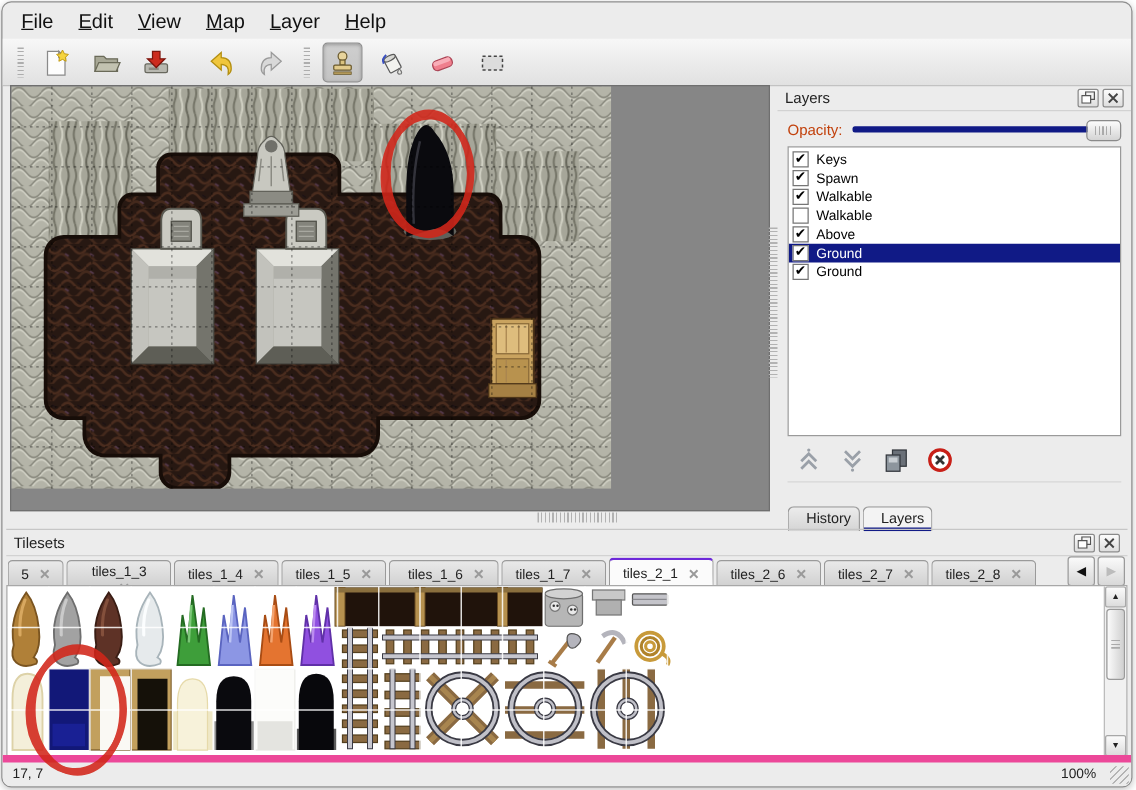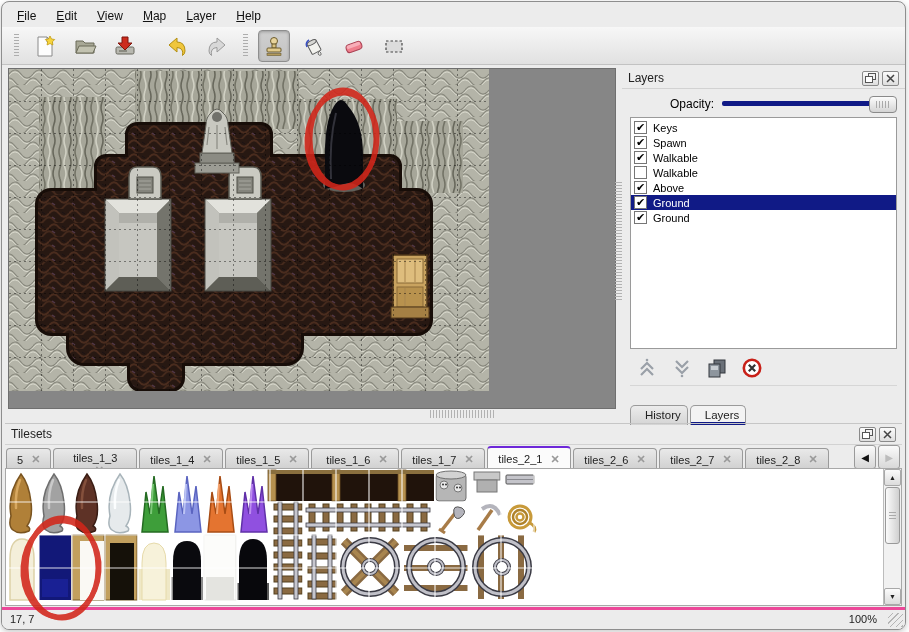--- a/index.html
+++ b/index.html
@@ -1,20 +1,20 @@
 <!DOCTYPE html>
 <html><head>
 <meta charset="utf-8">
 <style>
   html,body{margin:0;padding:0;background:#fff;width:909px;height:632px;overflow:hidden;
     font-family:"Liberation Sans",sans-serif;-webkit-font-smoothing:antialiased;}
   .window{position:absolute;left:1px;top:1px;width:903px;height:627px;border:1px solid #8e8e8e;
     border-radius:8px;background:#ececec;overflow:hidden;box-shadow:0 2px 6px rgba(0,0,0,.22);}
   
-  .menubar{display:flex;gap:2px;padding:5px 4px 2px 6px;font-size:12px;color:#111;}
+  .menubar{display:flex;gap:2px;padding:5px 4px 2px 6px;font-size:16px;color:#111;}
   .menu-item{padding:2px 9px;cursor:default;}
   .menu-item u{text-decoration:underline;}
   
   .toolbar{display:flex;align-items:center;height:37px;border-bottom:1px solid #c2c2c2;
     background:linear-gradient(#f7f7f7,#e1e1e1);padding-left:6px;}
   .tgrip{width:5px;height:24px;margin:0 6px;background:repeating-linear-gradient(to bottom,#adadad 0 1px,transparent 1px 3px);}
   .tbtn{width:30px;height:30px;display:flex;align-items:center;justify-content:center;margin:0 4px;border-radius:4px;border:1px solid transparent;}
   .tbtn.selected{background:linear-gradient(#cfcfcf,#c3c3c3);border:1px solid #8e8e8e;box-shadow:inset 0 1px 3px rgba(0,0,0,.25);}
   .tb-gap{width:12px;}
   
@@ -26,21 +26,21 @@
   .vsplit-grip{position:absolute;left:613px;top:180px;width:7px;height:120px;
     background:repeating-linear-gradient(to bottom,#b2b2b2 0 1px,transparent 1px 3px);}
   
   .panel-title{height:20px;display:flex;align-items:center;font-size:12px;color:#222;
     padding:0 6px;border-bottom:1px solid #d2d2d2;}
   .panel-title .pt-label{flex:1;}
   .pbtn{width:15px;height:13px;border:1px solid #8a8a8a;border-radius:2px;margin-left:3px;
     background:linear-gradient(#fbfbfb,#dedede);display:flex;align-items:center;justify-content:center;}
   
   .layers-panel{position:absolute;left:620px;top:66px;width:283px;height:357px;}
-  .opacity-row{display:flex;align-items:flex-end;font-size:12px;color:#000000;padding:7px 8px 0 8px;margin-left:40px;}
+  .opacity-row{display:flex;align-items:flex-end;font-size:12px;color:#c2410c;padding:7px 8px 0 8px;}
   .slider{flex:1;height:15px;margin-left:8px;position:relative;}
   .slider .track{position:absolute;left:0;right:26px;top:5px;height:5px;background:#101a86;border-radius:2px;}
   .slider .handle{position:absolute;right:0;top:0;width:26px;height:15px;border:1px solid #8a8a8a;border-radius:4px;
     background:linear-gradient(#fcfcfc,#d4d4d4);}
   .slider .handle i{position:absolute;left:6px;right:6px;top:4px;bottom:4px;
     background:repeating-linear-gradient(90deg,#aaa 0 1px,transparent 1px 3px);}
   .layer-list{margin:6px 8px 0 8px;height:228px;border:1px solid #9a9a9a;background:#fff;overflow:hidden;padding-top:2px;}
   .layer-row{display:flex;align-items:center;height:15px;font-size:11px;color:#000;padding-left:3px;}
   .layer-row.selected{background:#101a86;color:#fff;}
   .cb{width:11px;height:11px;min-width:11px;border:1px solid #767676;background:#fff;margin-right:6px;
@@ -65,21 +65,21 @@
   .scr-btn.disabled{color:#bcbcbc;} .scr-btn.enabled{color:#111;}
   .ts-content{position:absolute;left:0;right:0;top:44px;bottom:6px;background:#fff;border:1px solid #a8a8a8;overflow:hidden;}
   .vscroll{position:absolute;right:0;top:0;bottom:0;width:17px;border-left:1px solid #bcbcbc;background:#f1f1f1;}
   .vs-btn{position:absolute;left:0;right:0;height:15px;background:linear-gradient(#fbfbfb,#dcdcdc);
     border:1px solid #a8a8a8;border-radius:2px;text-align:center;font-size:7px;line-height:15px;color:#222;}
   .vs-thumb{position:absolute;left:1px;right:1px;top:18px;height:55px;border:1px solid #999;border-radius:3px;
     background:linear-gradient(90deg,#fbfbfb,#d0d0d0);}
   .vs-thumb i{position:absolute;left:3px;right:3px;top:24px;height:7px;
     background:repeating-linear-gradient(to bottom,#aaa 0 1px,transparent 1px 3px);}
   
-  .statusbar{position:absolute;left:0;right:0;bottom:0;height:19px;border-top:3px solid #ec4899;
+  .statusbar{position:absolute;left:0;right:0;bottom:0;height:19px;border-top:6px solid #ec4899;
     font-size:11px;color:#222;background:#ececec;}
   .sb-left{position:absolute;left:8px;top:3px;}
   .sb-right{position:absolute;right:28px;top:3px;}
   .sb-grip{position:absolute;right:2px;bottom:2px;width:15px;height:14px;
     background:repeating-linear-gradient(135deg,transparent 0 3px,#b4b4b4 3px 4px);}
   .ts-annotation{position:absolute;left:14px;top:508px;width:92px;height:118px;pointer-events:none;z-index:6;}
 </style>
 </head>
 <body>
 

